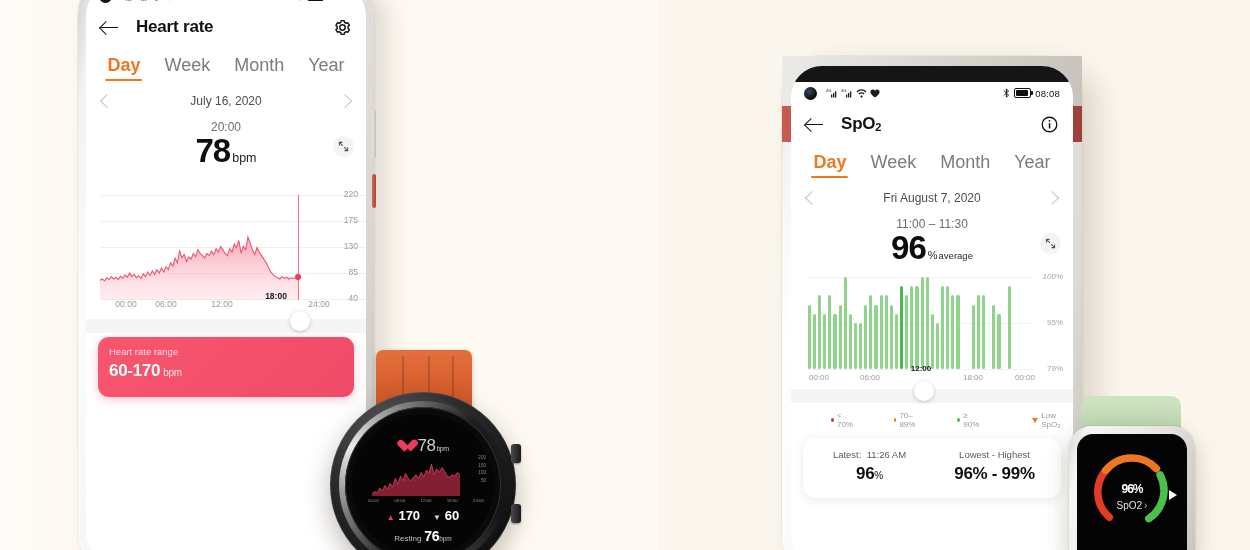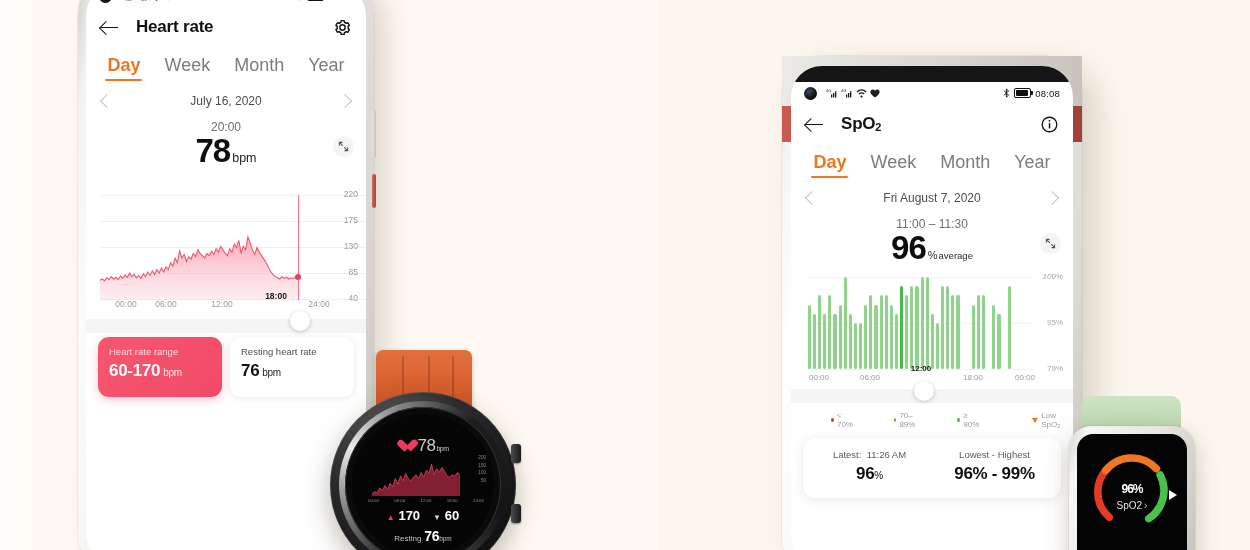--- a/index.html
+++ b/index.html
@@ -307,24 +307,20 @@
         <div class="scrubber">
           <div class="track"></div>
           <div class="knob" style="left:204px;"></div>
         </div>
       </div>
 
       <div class="cardstrip">
         <div class="card pink">
           <div class="clabel">Heart rate range</div>
           <div class="cval"><span>60-170</span><span class="cunit">bpm</span></div>
-        </div>
-        <div class="card white">
-          <div class="clabel">Resting heart rate</div>
-          <div class="cval"><span>76</span><span class="cunit">bpm</span></div>
         </div>
       </div>
 
     </div>
   </div>
 
   <div id="watch">
     <div class="wstrap">
       <i style="left:26px;"></i>
         <i style="left:52px;"></i>

